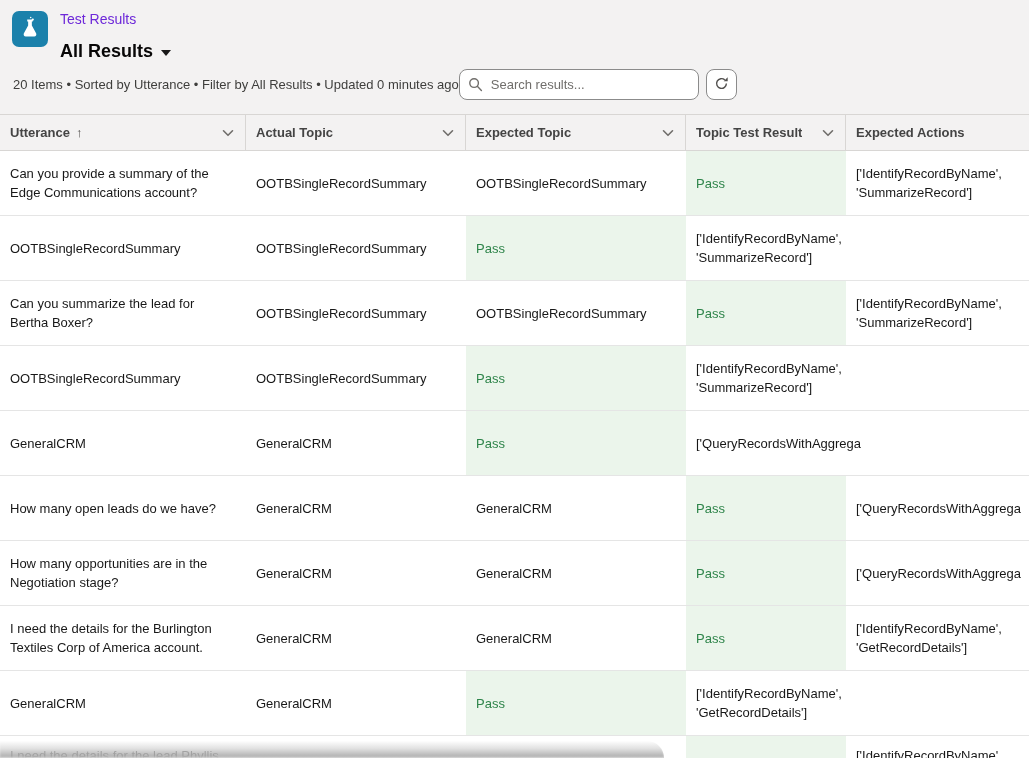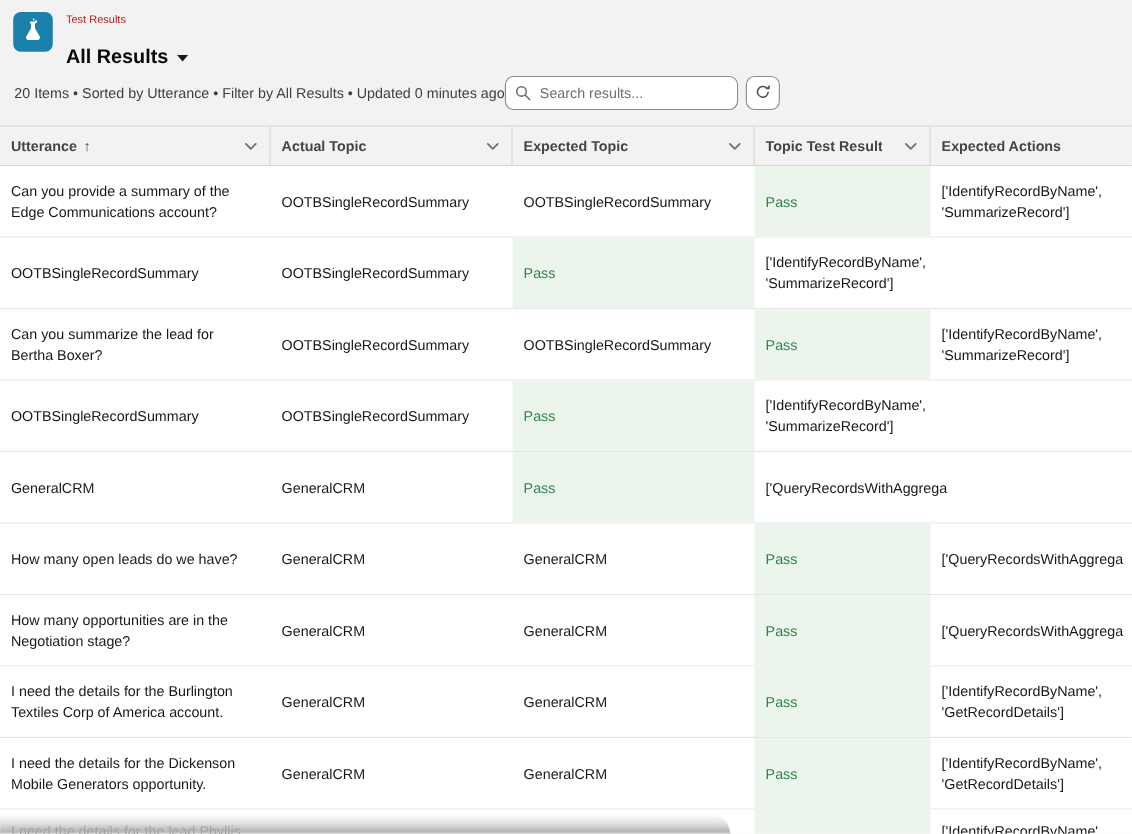--- a/index.html
+++ b/index.html
@@ -10,37 +10,37 @@
   }
 
   
   .app-header { display:flex; align-items:flex-start; padding:11px 16px 2px 12px; }
   .app-icon {
     width:36px; height:36px; border-radius:7px; background:var(--app-icon-bg,#1b81ab);
     display:flex; align-items:center; justify-content:center; flex:0 0 auto;
   }
   .app-icon svg { width:24px; height:24px; }
   .title-block { margin-left:12px; }
-  .entity-label { font-size:10px; color:#b91c1c; line-height:16px; }
+  .entity-label { font-size:14px; color:#6d28d9; line-height:16px; }
   .view-row { display:flex; align-items:center; margin-top:14px; }
   .view-name { font-size:18px; font-weight:700; color:#080707; line-height:20px; }
   .caret-down {
     width:0; height:0; margin-left:8px; margin-top:3px;
     border-left:5px solid transparent; border-right:5px solid transparent;
     border-top:6px solid #181818;
   }
 
   
   .toolbar { display:flex; align-items:center; padding:6px 16px 14px 13px; }
   .list-summary { font-size:13px; color:#3e3e3c; }
   .toolbar-right { display:flex; align-items:center; gap:7px; }
   .search-wrap { position:relative; }
   .search-wrap svg { position:absolute; left:9px; top:8px; width:15px; height:15px; }
   .search-input {
-    width:212px; height:31px; border:1px solid #8b8b8b; border-radius:8px;
+    width:240px; height:31px; border:1px solid #8b8b8b; border-radius:8px;
     background:#fff; font-family:inherit; font-size:13px; color:#181818;
     padding:0 10px 0 31px; outline:none;
   }
   .search-input::placeholder { color:#706e6b; }
   .icon-btn {
     width:31px; height:31px; border:1px solid #8b8b8b; border-radius:8px;
     background:#fff; display:flex; align-items:center; justify-content:center; cursor:pointer;
   }
   .icon-btn svg { width:15px; height:15px; }
 
@@ -254,21 +254,20 @@
     <div class="td td-utterance">I need the details for the Burlington Textiles Corp of America account.</div>
     <div class="td td-expected-topic">GeneralCRM</div>
     <div class="td td-actual-topic">GeneralCRM</div>
     <div class="td td-result">
       <span class="result-text">Pass</span>
     </div>
     <div class="td td-actions">['IdentifyRecordByName', 'GetRecordDetails']</div>
   </div>
 
   <div class="tr">
-    <div class="td td-utterance">I need the details for the Dickenson Mobile Generators opportunity.</div>
     <div class="td td-expected-topic">GeneralCRM</div>
     <div class="td td-actual-topic">GeneralCRM</div>
     <div class="td td-result">
       <span class="result-text">Pass</span>
     </div>
     <div class="td td-actions">['IdentifyRecordByName', 'GetRecordDetails']</div>
   </div>
 
   <div class="tr">
     <div class="td td-utterance">I need the details for the lead Phyllis</div>

